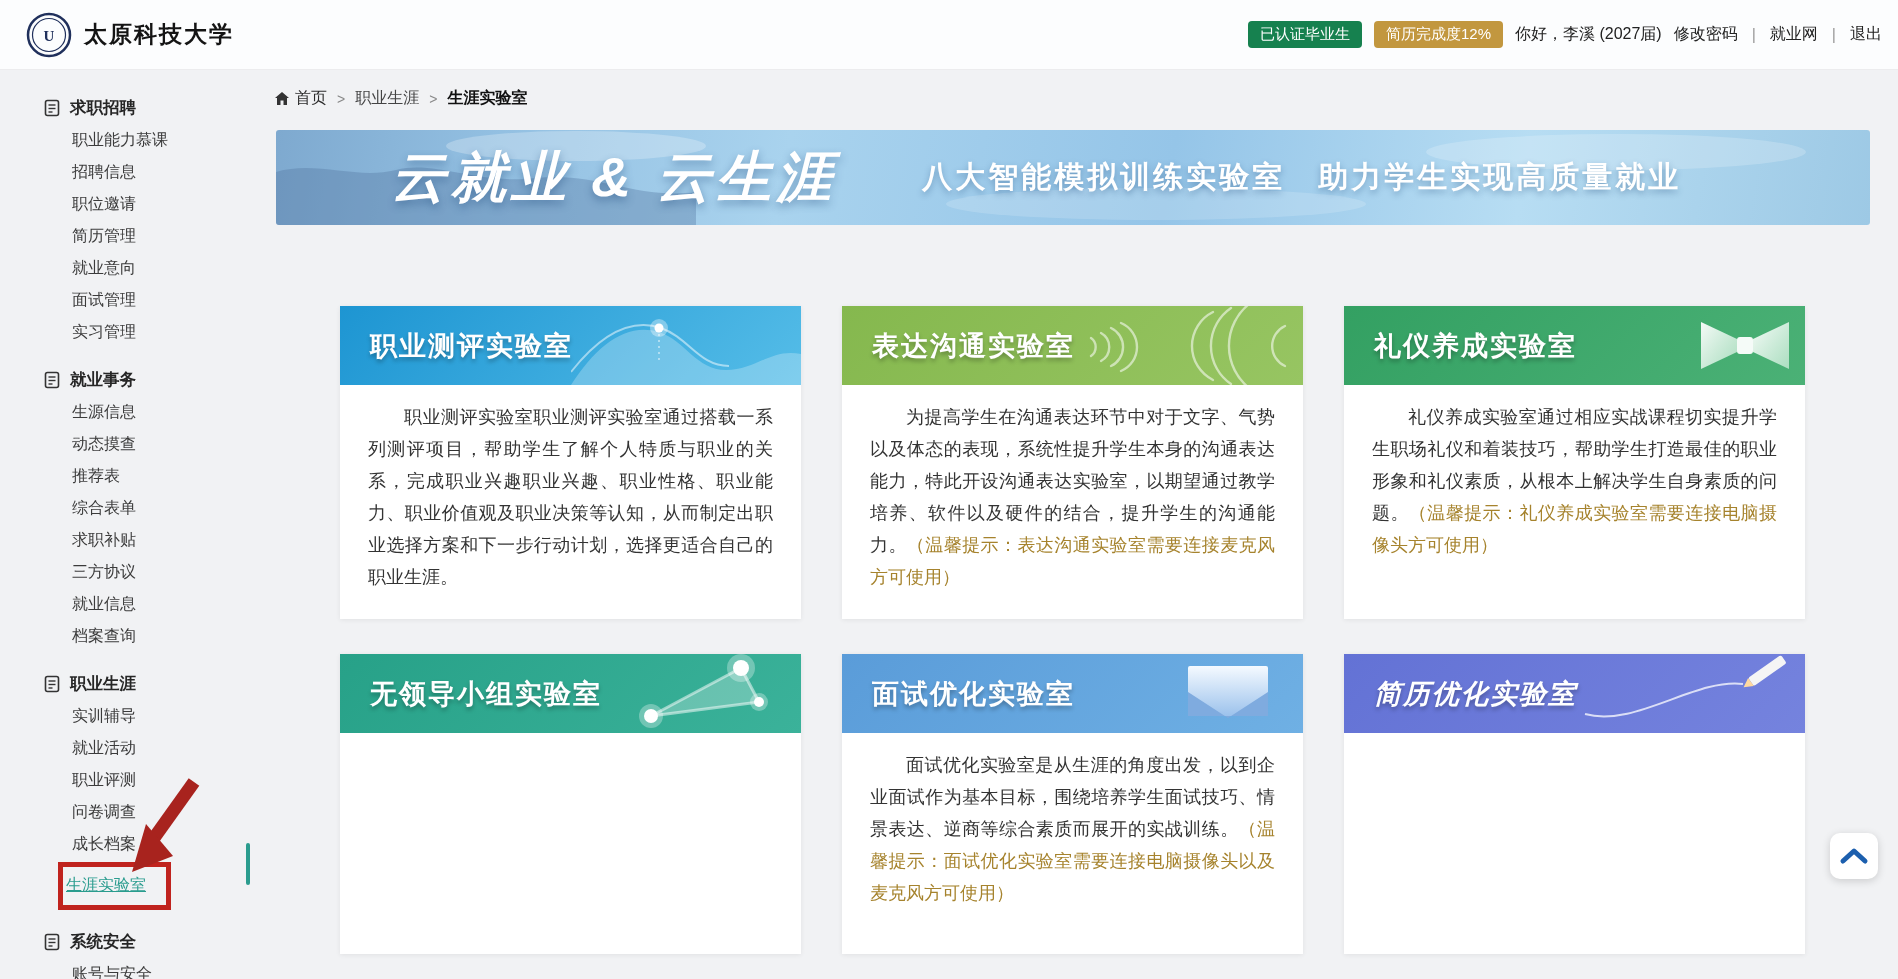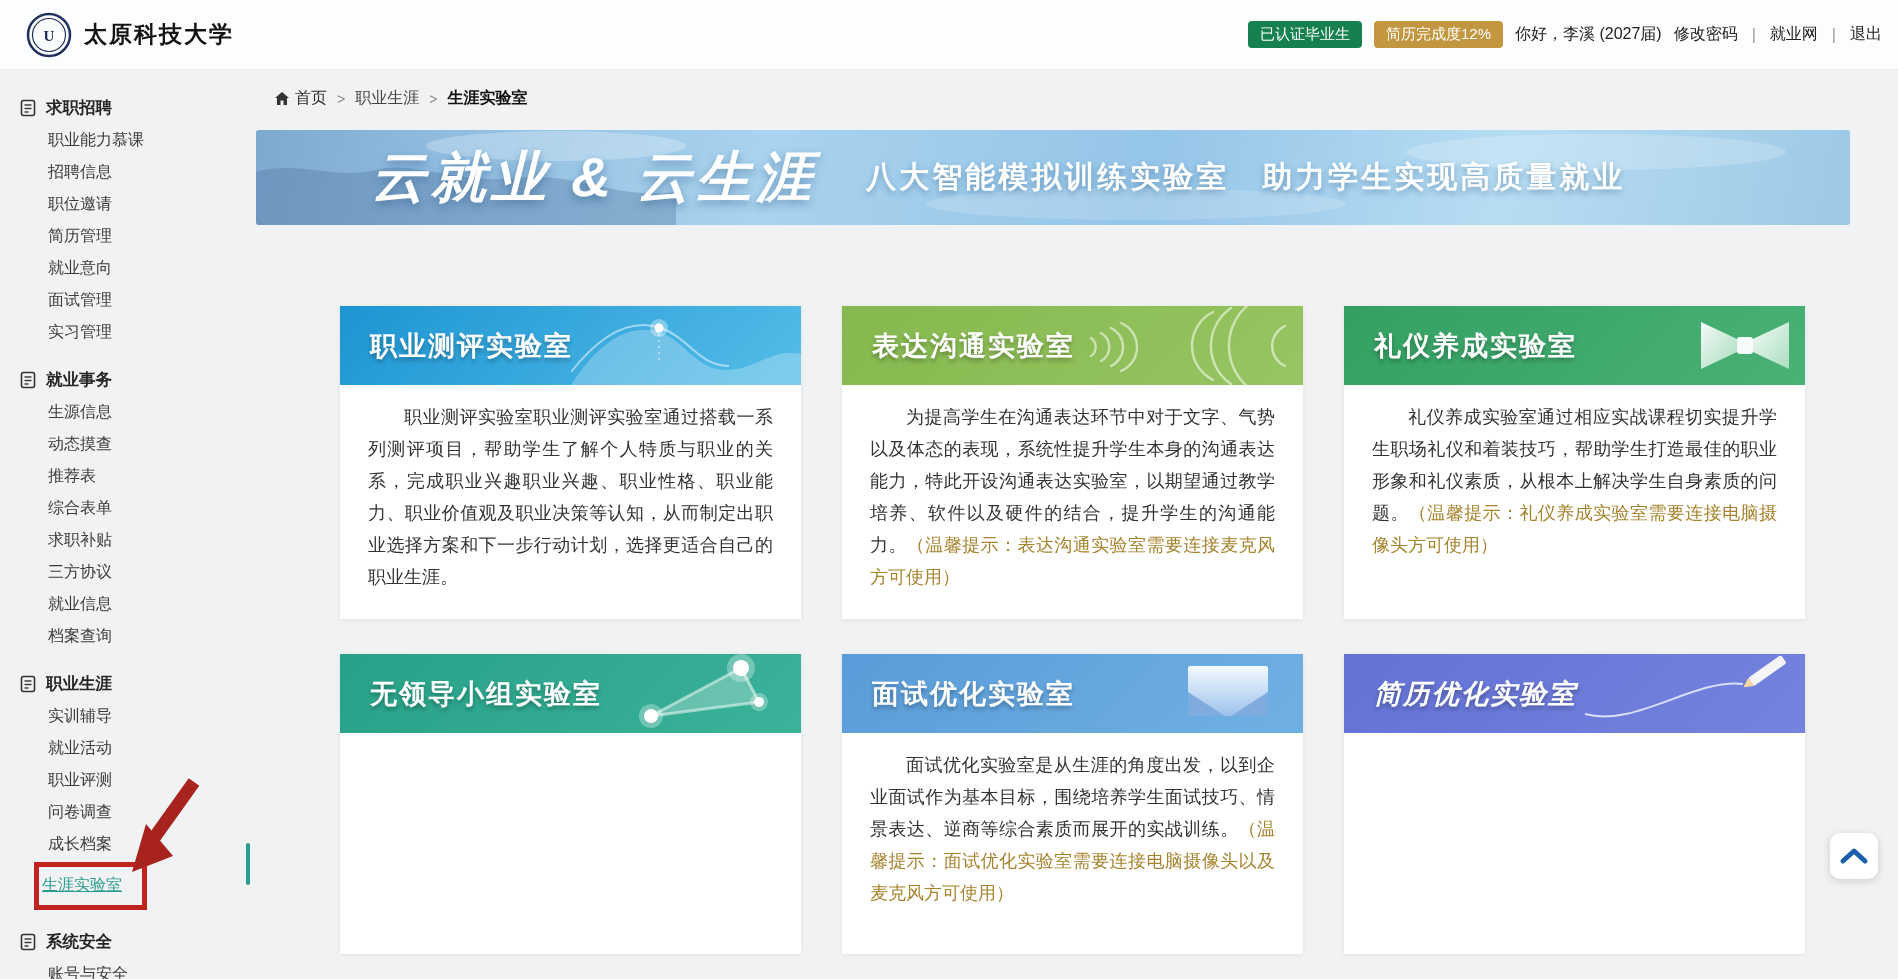--- a/index.html
+++ b/index.html
@@ -14,47 +14,47 @@
     padding:0 16px 0 26px;box-sizing:border-box;z-index:3;}
   .brand{display:flex;align-items:center;gap:12px;cursor:pointer;}
   .brand-name{font-size:23px;font-weight:bold;color:#141414;letter-spacing:2px;}
   .user-area{display:flex;align-items:center;gap:12px;font-size:16px;color:#222;white-space:nowrap;}
   .badge{color:#fff;font-size:15px;padding:4px 12px;border-radius:4px;}
   .badge.green{background:#16814f;}
   .badge.gold{background:#c2973f;}
   .userlink{cursor:pointer;}
   .u-divider{color:#9a9a9a;margin:0 2px;}
   
-  .sidebar{position:absolute;left:0;top:70px;width:250px;bottom:0;padding:22px 0 0 20px;box-sizing:border-box;z-index:2;}
+  .sidebar{position:absolute;left:16px;top:70px;width:250px;bottom:0;padding:22px 0 0 28px;box-sizing:border-box;z-index:2;}
   .nav-section{margin-top:16px;}
   .nav-section:first-child{margin-top:0;}
   .section-header{display:flex;align-items:center;gap:10px;height:32px;font-size:16.5px;
     font-weight:bold;color:#262626;cursor:pointer;}
   .sec-icon{display:inline-flex;color:#333;}
   .nav-item{margin-left:28px;height:32px;line-height:32px;font-size:16px;color:#3b3b3b;cursor:pointer;white-space:nowrap;}
   .nav-item-tall{height:auto;}
   .active-box{display:inline-block;border:5px solid #c0231e;padding:2px 20px 4px 3px;margin-left:-14px;margin-top:2px;}
   .active-text{color:#2a9c8e;text-decoration:underline;font-weight:500;}
   .scroll-thumb{position:absolute;left:246px;top:843px;width:4px;height:42px;background:#2b9c8e;border-radius:2px;cursor:pointer;z-index:4;}
   .red-arrow{position:absolute;left:118px;top:772px;z-index:6;pointer-events:none;}
   
   .breadcrumb{position:absolute;left:274px;top:88px;display:flex;align-items:center;gap:10px;
     font-size:16px;color:#444;z-index:2;}
   .breadcrumb .home{display:flex;align-items:center;gap:5px;cursor:pointer;color:#2b2b2b;}
   .breadcrumb .sep{color:#888;font-size:14px;}
   .breadcrumb .link{cursor:pointer;}
   .breadcrumb .current{font-weight:bold;color:#111;}
   
-  .banner{position:absolute;left:256px;top:130px;width:1594px;height:95px;border-radius:3px;overflow:hidden;
+  .banner{position:absolute;left:276px;top:130px;width:1594px;height:95px;border-radius:3px;overflow:hidden;
     display:flex;align-items:center;
     background:linear-gradient(100deg,#7ea9cf 0%,#93c0e2 14%,#a9d3ee 32%,#95c5e8 56%,#b7ddf3 78%,#9dc9e5 100%);}
   .banner-deco{position:absolute;left:0;top:0;}
   .banner-title{position:relative;margin-left:115px;font-size:55px;font-weight:800;font-style:italic;color:#fff;
     letter-spacing:5px;text-shadow:0 4px 8px rgba(36,78,126,.45);white-space:nowrap;z-index:1;}
-  .banner-subtitle{position:relative;margin-left:50px;font-size:30px;font-weight:700;color:#fff;
+  .banner-subtitle{position:relative;margin-left:86px;font-size:30px;font-weight:700;color:#fff;
     letter-spacing:3px;text-shadow:0 3px 6px rgba(36,78,126,.4);white-space:nowrap;z-index:1;}
   
   .cards{position:absolute;left:340px;top:306px;width:1465px;display:grid;
     grid-template-columns:repeat(3,461px);column-gap:41px;row-gap:35px;z-index:2;}
   .card{background:#fff;box-shadow:0 1px 5px rgba(0,0,0,.07);display:flex;flex-direction:column;min-height:300px;cursor:pointer;}
   .card-header{position:relative;height:79px;flex:0 0 79px;display:flex;align-items:center;overflow:hidden;}
   .card-title{position:relative;z-index:2;margin-left:30px;font-size:27px;font-weight:bold;color:#fff;
     letter-spacing:2px;text-shadow:0 3px 4px rgba(0,0,0,.28);white-space:nowrap;}
   .card-art{position:absolute;right:0;top:0;height:79px;z-index:1;}
   .card-body{padding:16px 28px 26px;font-size:18px;line-height:32px;color:#333;text-align:justify;flex:1;}

